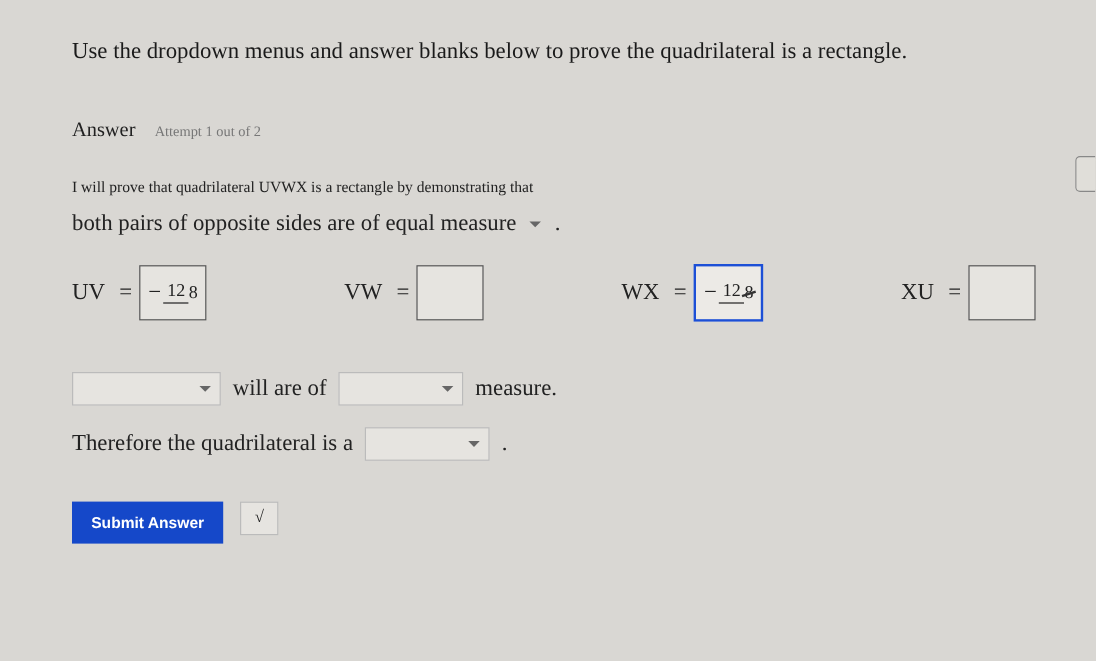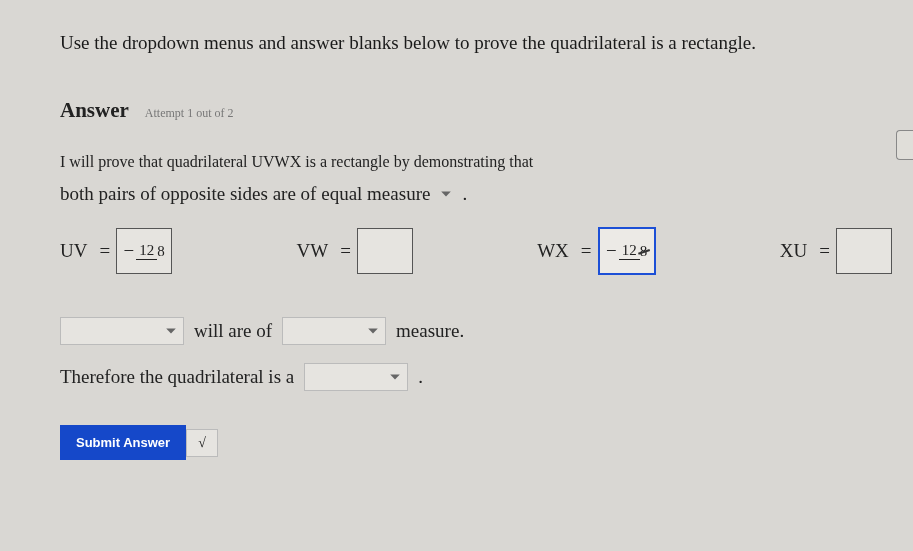--- a/index.html
+++ b/index.html
@@ -1,21 +1,21 @@
 <!DOCTYPE html>
 <html><head>
 <meta charset="utf-8">
 <style>
 body{margin:0;background:#d9d7d3;font-family:Georgia,'Times New Roman',serif;color:#222;width:913px;height:551px;overflow:hidden;position:relative}
-.page{padding:32px 21px 0 60px}
+.page{padding:32px 50px 0 60px}
 .prompt{font-size:19px;color:#1a1a1a;margin-bottom:44px}
 .answer-line{margin-bottom:30px}
-.answer-label{font-weight:700;font-size:21px;margin-right:12px;color:#222}
+.answer-label{font-weight:400;font-size:17px;margin-right:12px;color:#222}
 .attempt{font-size:12px;color:#777}
-.proof-line{font-size:16px;margin-bottom:12px}
+.proof-line{font-size:13px;margin-bottom:12px}
 .proof-line2{font-size:19px;margin-bottom:22px;display:flex;align-items:center;gap:6px}
 .dd{display:inline-flex;align-items:center;justify-content:center;border:none;background:transparent;padding:2px 4px;color:#555;font-size:12px;cursor:pointer}
 .dd svg{width:12px;height:12px;fill:#666}
 .eq-row{display:flex;align-items:center;gap:0;margin-bottom:42px}
 .seg{display:flex;align-items:center;font-size:19px}
 .seg-label{margin-right:6px}
 .eq{margin:0 6px}
 .box{border:1.5px solid #555;background:#e6e4e0;min-width:42px;height:44px;display:inline-flex;align-items:center;justify-content:center;padding:0 6px}
 .box.selected{border:2px solid #1c4fd6;background:#eceae6}
 .frac{display:inline-flex;flex-direction:row;align-items:center;font-size:15px;line-height:1}
@@ -23,21 +23,21 @@
 .frac .den{padding-top:1px}
 .frac.struck .den{position:relative}
 .frac.struck .den::after{content:"";position:absolute;left:-2px;right:-2px;top:52%;height:1.5px;background:#333;transform:rotate(-18deg)}
 .minus{margin-right:2px;font-size:19px}
 .spacer{flex:1}
 .sentence-row{display:flex;align-items:center;gap:10px;font-size:19px;margin-bottom:18px}
 .blank-dd{border:1px solid #bbb;background:#e6e4e0;min-width:110px;height:26px;display:inline-flex;align-items:center;justify-content:flex-end;padding:0 6px}
 .blank-dd.small{min-width:90px}
 .blank-dd svg{width:12px;height:12px;fill:#666}
 .therefore-row{display:flex;align-items:center;gap:10px;font-size:19px;margin-bottom:34px}
-.submit-row{display:flex;align-items:center;}
+.submit-row{display:flex;align-items:flex-start;gap:14px}
 .submit-btn{background:#1548c9;color:#fff;border:none;font-family:Arial,sans-serif;font-size:13px;font-weight:700;padding:10px 16px;cursor:pointer}
 .sqrt-btn{border:1px solid #bbb;background:#e6e4e0;width:30px;height:26px;display:inline-flex;align-items:center;justify-content:center;font-size:14px;cursor:pointer}
 .side-icon{position:absolute;right:0;top:130px;width:16px;height:28px;border:1.5px solid #888;border-right:none;border-radius:4px 0 0 4px;background:#e0ded9}
 </style>
 </head>
 <body>
 
 <div class="page">
   <div class="prompt">Use the dropdown menus and answer blanks below to prove the quadrilateral is a rectangle.</div>
 

